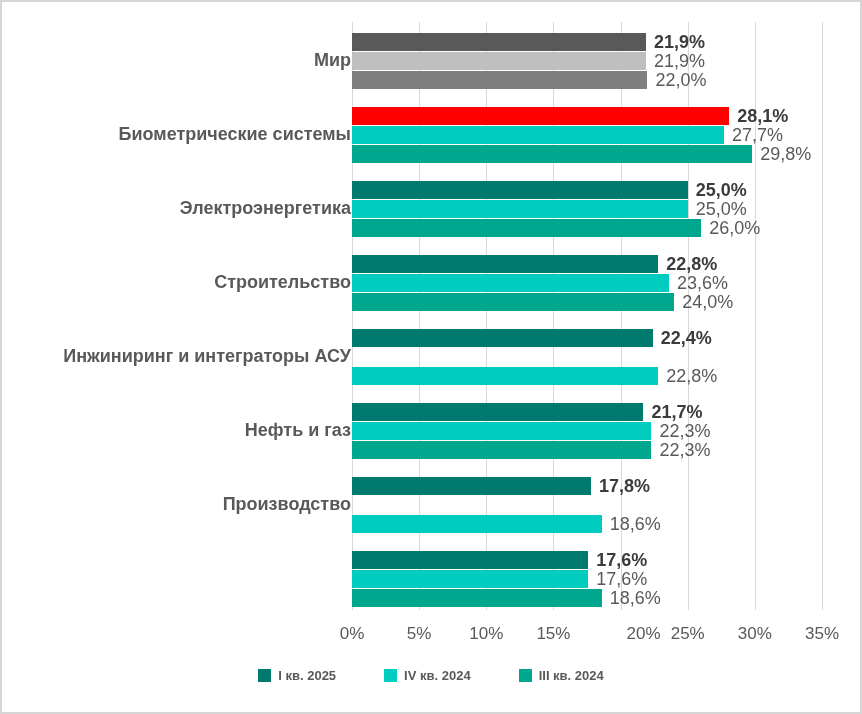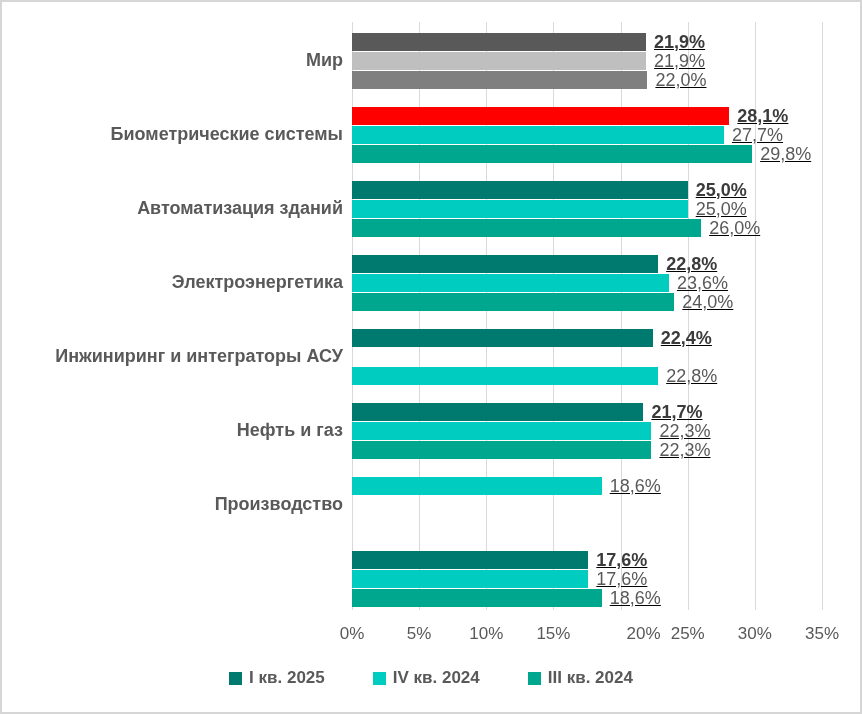--- a/index.html
+++ b/index.html
@@ -10,21 +10,21 @@
     position: relative;
   }
   .frame {
     position: absolute; inset: 0;
     width: 862px; height: 714px;
     background: #ffffff;
     border: 2px solid #d6d6d6;
     overflow: hidden;
   }
   .labels-col {
-    position: absolute; left: 0; top: 20px; width: 350px; height: 588px;
+    position: absolute; left: 8px; top: 20px; width: 350px; height: 588px;
     padding-top: 11px;
     display: flex; flex-direction: column;
   }
   .cat-label {
     height: 56px; margin-bottom: 18px;
     display: flex; align-items: center; justify-content: flex-end;
     padding-right: 9px;
     font-size: 18px; font-weight: 700; color: #595959;
     white-space: nowrap; line-height: 1.1;
   }
@@ -33,53 +33,53 @@
   }
   .grid { position: absolute; inset: 0; }
   .gridline {
     position: absolute; top: 0; bottom: 0; width: 1px; background: #d9d9d9;
   }
   .rows { position: relative; padding-top: 11px; }
   .group {
     height: 56px; margin-bottom: 18px;
     display: flex; flex-direction: column; justify-content: space-between;
   }
-  .bar-row { height: 18px; display: flex; align-items: flex-end; text-decoration: underline; }
+  .bar-row { height: 18px; display: flex; align-items: flex-end; }
   .bar { height: 100%; flex: 0 0 auto; }
   .val {
     margin-left: 8px; font-size: 18px; color: #595959;
     white-space: nowrap; line-height: 1;
   }
   .val.bold { font-weight: 700; color: #3b3b3b; }
   .x-axis {
     position: absolute; left: 350px; top: 622px; width: 470px; height: 20px;
   }
   .x-tick {
     position: absolute; top: 0; transform: translateX(-50%);
     font-size: 17px; color: #595959; line-height: 20px;
   }
   .legend {
     position: absolute; left: 0; top: 666px; width: 858px;
     display: flex; justify-content: center; align-items: center; gap: 48px;
   }
   .legend-item { display: flex; align-items: center; gap: 7px; }
   .legend-swatch { width: 13px; height: 13px; flex: 0 0 auto; }
   .legend-label {
-    font-size: 17px; font-weight: 700; color: #595959; white-space: nowrap;
+    font-size: 13px; font-weight: 700; color: #595959; white-space: nowrap;
   }
 </style>
 </head>
 <body>
 
 <div class="frame">
   <div class="labels-col">
       <div class="cat-label">Мир</div>
       <div class="cat-label">Биометрические системы</div>
-      <div class="cat-label">Автоматизация зданий</div>
       <div class="cat-label">Электроэнергетика</div>
+      <div class="cat-label">Строительство</div>
       <div class="cat-label">Инжиниринг и интеграторы АСУ</div>
       <div class="cat-label">Нефть и газ</div>
       <div class="cat-label">Производство</div>
     </div>
   <div class="plot-col">
     <div class="grid">
         <div class="gridline" style="left: 0%; background: rgb(217, 217, 217);"></div>
         <div class="gridline" style="left: 14.2857%; background: rgb(217, 217, 217);"></div>
         <div class="gridline" style="left: 28.5714%; background: rgb(217, 217, 217);"></div>
         <div class="gridline" style="left: 42.8571%; background: rgb(217, 217, 217);"></div>
@@ -163,20 +163,24 @@
           <div class="bar-row">
             <div class="bar" style="width: 63.7143%; background: rgb(0, 204, 192);"></div>
             <span class="val">22,3%</span>
           </div>
           <div class="bar-row">
             <div class="bar" style="width: 63.7143%; background: rgb(0, 167, 143);"></div>
             <span class="val">22,3%</span>
           </div>
         </div>
         <div class="group">
+          <div class="bar-row">
+            <div class="bar" style="width: 50.8571%; background: rgb(0, 121, 110);"></div>
+            <span class="val bold">17,8%</span>
+          </div>
           <div class="bar-row">
             <div class="bar" style="width: 53.1429%; background: rgb(0, 204, 192);"></div>
             <span class="val">18,6%</span>
           </div>
         </div>
         <div class="group">
           <div class="bar-row">
             <div class="bar" style="width: 50.2857%; background: rgb(0, 121, 110);"></div>
             <span class="val bold">17,6%</span>
           </div>

